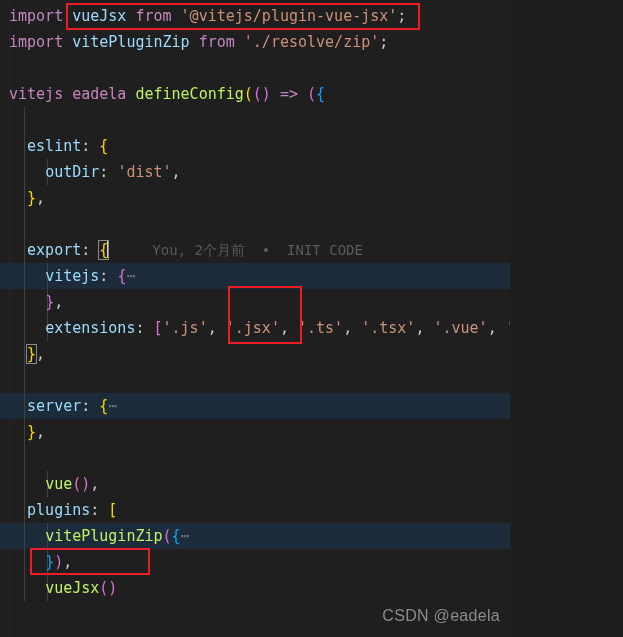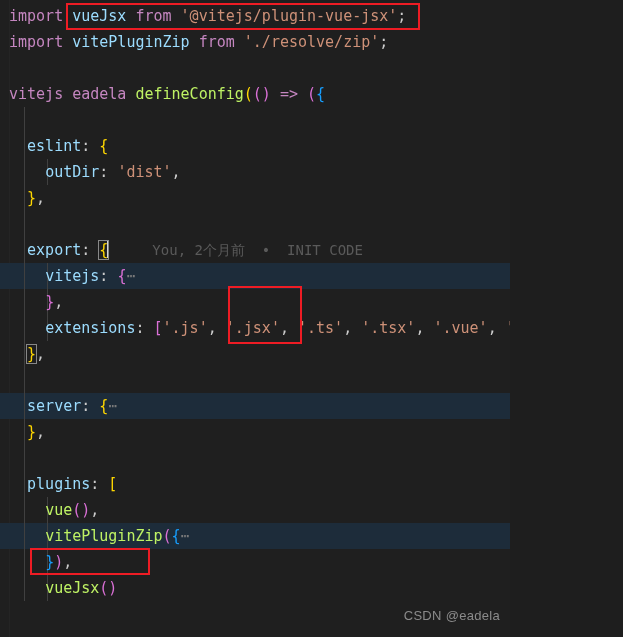--- a/index.html
+++ b/index.html
@@ -98,21 +98,21 @@
     border: 2px solid #ee1c24;
     box-sizing: border-box;
     pointer-events: none;
   }
 
   #watermark {
     position: absolute;
     right: 10px;
     bottom: 8px;
     color: #8b8b8b;
-    font-size: 13px;
+    font-size: 16px;
     font-family: "Liberation Sans", sans-serif;
     letter-spacing: 0.3px;
     margin-left: 12px;
   }
 </style>
 </head>
 <body>
 
 <div id="editor">
 
@@ -150,23 +150,23 @@
     <div class="line"><span class="guide g1"></span><span class="txt">  <span class="pyel bmatch">}</span><span class="punc">,</span></span></div>
 
     <div class="line"><span class="guide g1"></span></div>
 
     <div class="line hl"><span class="guide g1"></span><span class="txt">  <span class="var">server</span><span class="punc">:</span> <span class="pyel">{</span><span class="fold">⋯</span></span></div>
 
     <div class="line"><span class="guide g1"></span><span class="txt">  <span class="pyel">}</span><span class="punc">,</span></span></div>
 
     <div class="line"><span class="guide g1"></span></div>
 
+    <div class="line"><span class="guide g1"></span><span class="guide g2"></span><span class="txt">    <span class="fn">vue</span><span class="pmag">()</span><span class="punc">,</span></span></div>
+
     <div class="line"><span class="guide g1"></span><span class="txt">  <span class="var">plugins</span><span class="punc">:</span> <span class="pyel">[</span></span></div>
-
-    <div class="line"><span class="guide g1"></span><span class="guide g2"></span><span class="txt">    <span class="fn">vue</span><span class="pmag">()</span><span class="punc">,</span></span></div>
 
     <div class="line hl"><span class="guide g1"></span><span class="guide g2"></span><span class="txt">    <span class="fn">vitePluginZip</span><span class="pmag">(</span><span class="pblu">{</span><span class="fold">⋯</span></span></div>
 
     <div class="line"><span class="guide g1"></span><span class="guide g2"></span><span class="txt">    <span class="pblu">}</span><span class="pmag">)</span><span class="punc">,</span></span></div>
 
 
     <div class="line"><span class="guide g1"></span><span class="guide g2"></span><span class="txt">    <span class="fn">vueJsx</span><span class="pmag">()</span></span></div>
 
   </div>
 

